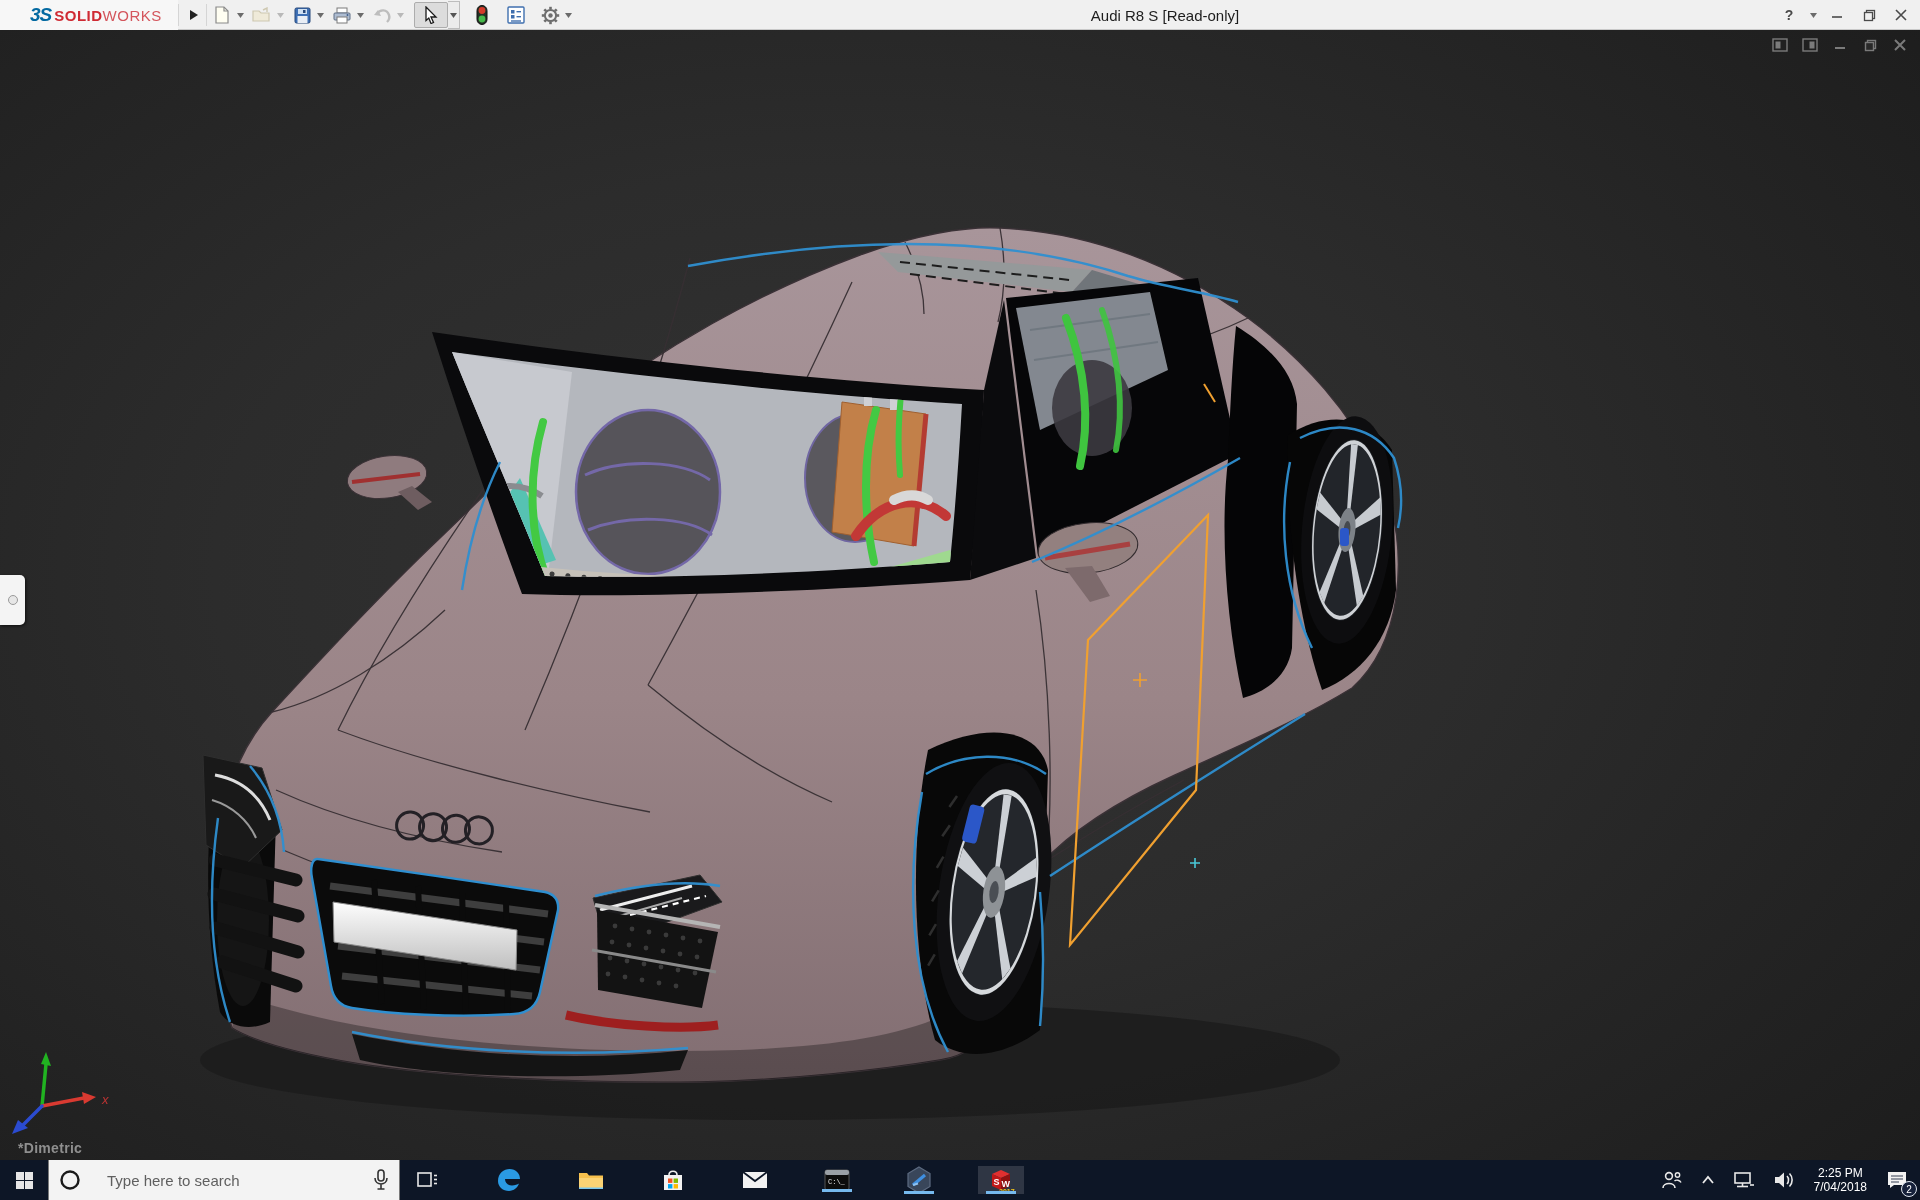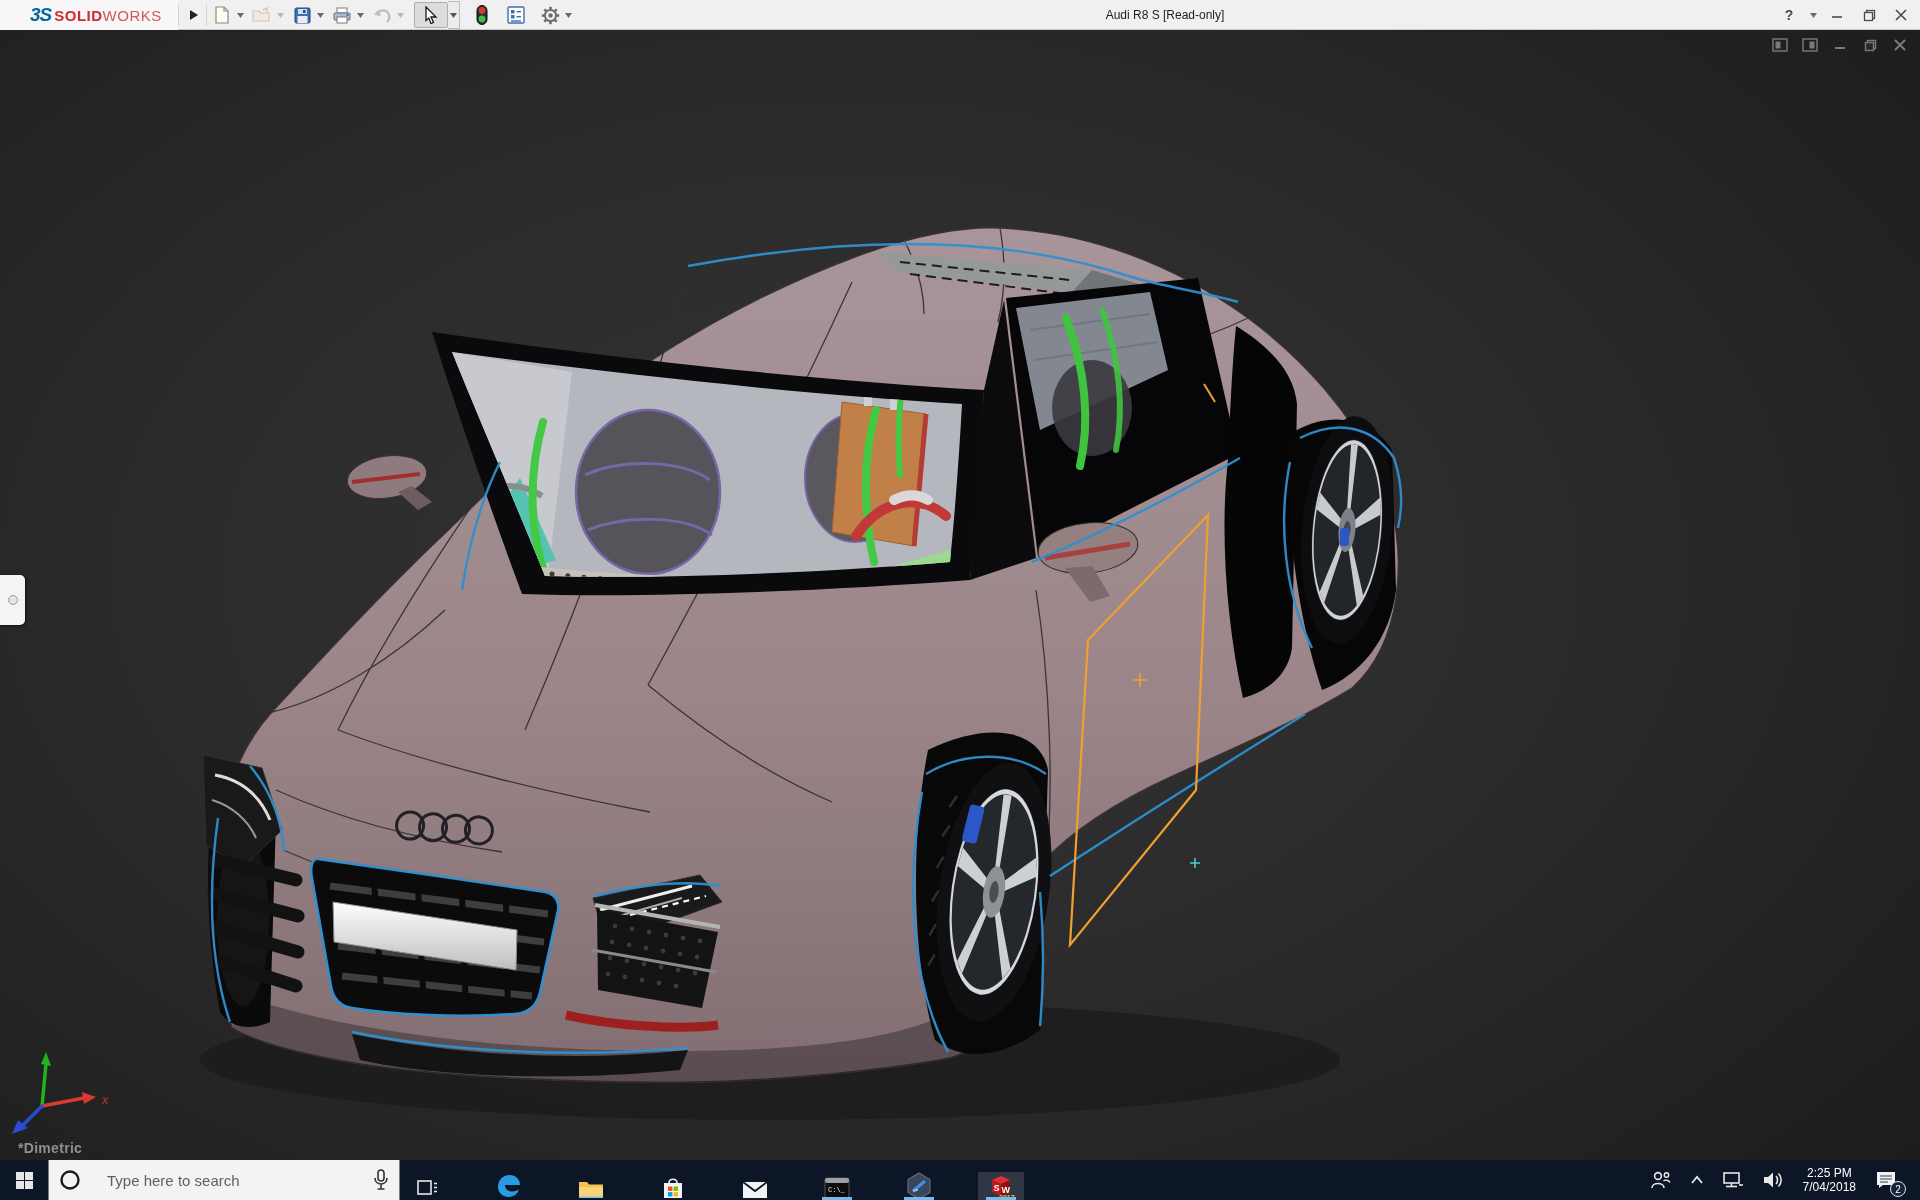--- a/index.html
+++ b/index.html
@@ -15,46 +15,46 @@
   .logo-works{font-weight:400;font-size:15px;color:#d4555c;letter-spacing:.5px;}
   #menu-flyout{position:absolute;left:183px;top:3px;width:22px;height:24px;display:flex;align-items:center;justify-content:center;cursor:pointer;}
   #menu-flyout svg{display:block;}
   .tb-sep{position:absolute;top:4px;width:1px;height:22px;background:#d5d5d5;}
   #toolbar{position:absolute;left:210px;top:0;height:30px;display:flex;align-items:center;}
   .tb-group{display:flex;align-items:center;margin-right:4px;}
   .tb-btn{width:24px;height:26px;display:flex;align-items:center;justify-content:center;border:1px solid transparent;border-radius:2px;}
   .tb-btn.active{background:#dcdcdc;border-color:#adadad;width:34px;}
   .tb-caret{width:12px;height:26px;display:flex;align-items:center;justify-content:center;}
   .tb-caret.boxed{background:#ececec;border:1px solid #bdbdbd;border-left:none;height:28px;}
-  #window-title{position:absolute;left:1165px;top:0;height:30px;transform:translateX(-50%);display:flex;align-items:center;font-size:12px;color:#1d1d1d;}
+  #window-title{position:absolute;left:1165px;top:0;height:30px;transform:translateX(-50%);display:flex;align-items:center;font-size:15px;color:#1d1d1d;}
   #titlebar-controls{position:absolute;right:6px;top:0;height:30px;display:flex;align-items:center;gap:6px;}
   .tc-btn{width:26px;height:24px;display:flex;align-items:center;justify-content:center;color:#4a4a4a;font-size:14px;font-weight:700;}
   .tc-caret{width:10px;}
 
   
   #viewport{position:absolute;top:30px;left:0;width:1920px;height:1130px;overflow:hidden;
     background:radial-gradient(ellipse 1400px 900px at 44% 48%, #333333 0%, #2c2c2c 45%, #1d1d1d 100%);}
   #doc-controls{position:absolute;top:6px;right:10px;display:flex;align-items:center;gap:10px;opacity:.85;}
   .dc-btn{width:20px;height:18px;display:flex;align-items:center;justify-content:center;}
   #panel-tab{position:absolute;left:0;top:545px;width:25px;height:50px;background:#f4f4f4;border-radius:0 5px 5px 0;box-shadow:1px 1px 3px rgba(0,0,0,.6);display:flex;align-items:center;justify-content:center;}
   #panel-tab .dot{width:10px;height:10px;border:1.5px solid #9a9a9a;border-radius:50%;background:#e6e6e6;}
   #view-label{position:absolute;left:18px;top:1110px;font-size:14px;font-weight:700;color:#8f8f8f;letter-spacing:.3px;text-align:center;}
   #triad{position:absolute;left:8px;top:1018px;}
 
   
   #taskbar{position:absolute;left:0;top:1160px;width:1920px;height:40px;background:#0d1626;display:flex;align-items:stretch;}
   #start-btn{width:48px;display:flex;align-items:center;justify-content:center;}
   #search-box{width:352px;background:#f3f3f3;display:flex;align-items:center;padding:0 10px;border:1px solid #7a7a7a;border-bottom:none;border-top:none;}
   #search-box input{flex:1;border:none;outline:none;background:transparent;font-size:15px;color:#3a3a3a;font-family:"Liberation Sans",sans-serif;padding:0 8px;margin-left:18px;}
   #search-box input::placeholder{color:#5f5f5f;opacity:1;}
-  #task-icons{display:flex;align-items:flex-end;margin-left:2px;gap:32px;}
+  #task-icons{display:flex;align-items:center;margin-left:2px;gap:32px;}
   .task-btn{position:relative;width:46px;margin:0 2px;display:flex;align-items:center;justify-content:center;}
   .task-btn.highlight{background:rgba(255,255,255,.14);}
   .task-btn .underline{position:absolute;bottom:0;left:8px;right:8px;height:3px;background:#76b9ed;}
-  #tray{position:absolute;right:0;top:0;height:40px;display:flex;align-items:center;gap:4px;padding-right:16px;}
+  #tray{position:absolute;right:0;top:0;height:40px;display:flex;align-items:center;gap:4px;padding-right:5px;}
   .tray-btn{height:40px;display:flex;align-items:center;justify-content:center;padding:0 7px;}
   #clock{display:flex;flex-direction:column;align-items:center;justify-content:center;color:#fff;font-size:12px;line-height:14px;padding:0 8px;}
   #action-center{position:relative;}
   #ac-badge{position:absolute;right:-2px;bottom:3px;width:16px;height:16px;border-radius:50%;background:#16213a;border:1px solid #dfe6ee;color:#fff;font-size:10px;display:flex;align-items:center;justify-content:center;}
 </style>
 </head>
 <body>
 
 <div id="screen">
 

